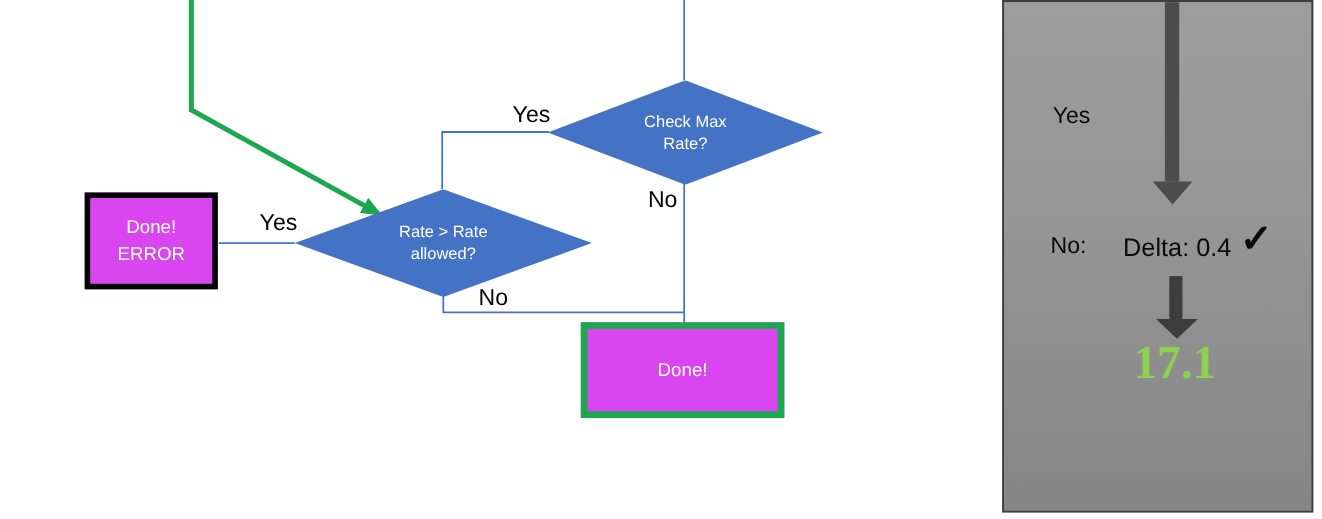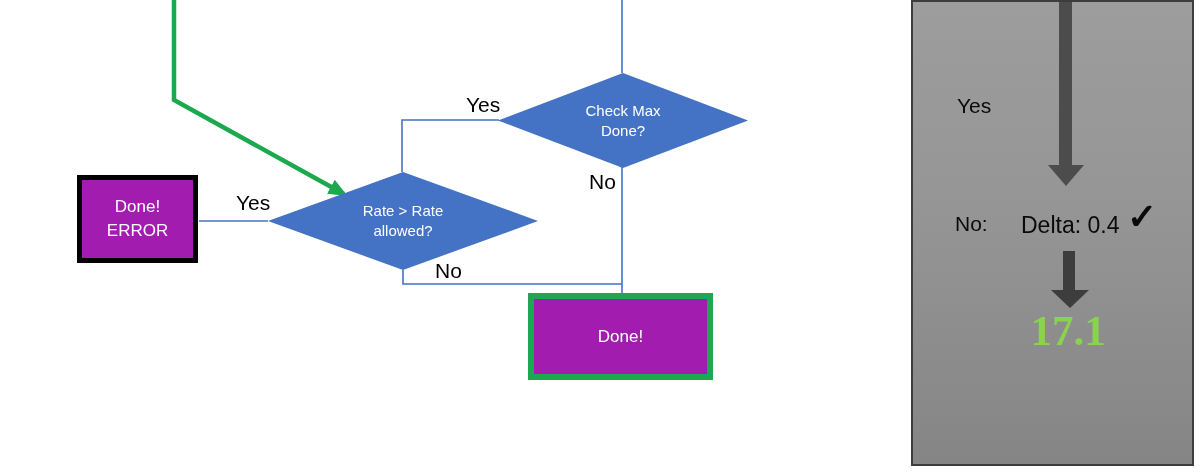--- a/index.html
+++ b/index.html
@@ -21,21 +21,21 @@
     clip-path: polygon(50% 0, 100% 50%, 50% 100%, 0 50%);
     display: flex; flex-direction: column;
     align-items: center; justify-content: center;
     color: #ffffff; font-size: 15px; line-height: 20px; text-align: center;
   }
   .diamond-check { left: 498px; top: 73px; width: 250px; height: 95px; text-align: right; }
   .diamond-rate  { left: 268px; top: 172px; width: 270px; height: 98px; }
 
   .node-box {
     position: absolute;
-    background: #a21caf;
+    background: #d946ef;
     display: flex; flex-direction: column;
     align-items: center; justify-content: center;
     color: #ffffff; font-size: 17px; line-height: 24px; text-align: center;
     box-sizing: border-box;
   }
   .box-error { left: 77px; top: 175px; width: 121px; height: 88px; border: 5px solid #000000; }
   .box-done  { left: 528px; top: 293px; width: 185px; height: 87px; border: 6px solid #1CA84E; }
 
   .edge-label { position: absolute; color: #000000; font-size: 21px; }
   .lbl-yes-check { left: 466px; top: 93px; }
@@ -87,21 +87,21 @@
 
     <line x1="622" y1="0" x2="622" y2="73" stroke="#4472C4" stroke-width="1.6"></line>
     <polyline points="499,120 402,120 402,172" fill="none" stroke="#4472C4" stroke-width="1.6"></polyline>
     <line x1="622" y1="167" x2="622" y2="293" stroke="#4472C4" stroke-width="1.6"></line>
     <line x1="268" y1="221" x2="199" y2="221" stroke="#4472C4" stroke-width="1.6"></line>
     <polyline points="403,270 403,284 622,284" fill="none" stroke="#4472C4" stroke-width="1.6"></polyline>
   </svg>
 
   <div class="diamond diamond-check">
     <span>Check Max</span>
-    <span>Done?</span>
+    <span>Rate?</span>
   </div>
 
   <div class="diamond diamond-rate">
     <span>Rate &gt; Rate</span>
     <span>allowed?</span>
   </div>
 
   <div class="node-box box-error">
     <span>Done!</span>
     <span>ERROR</span>

